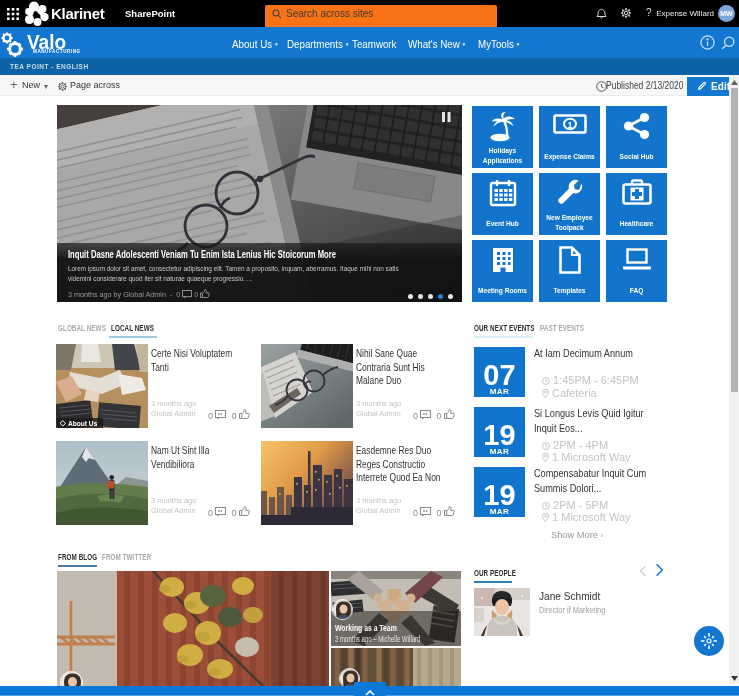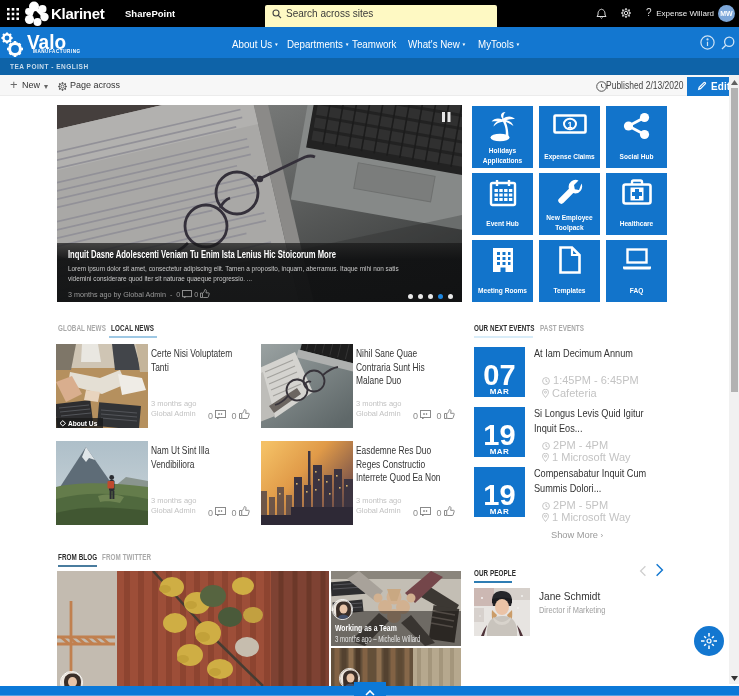--- a/index.html
+++ b/index.html
@@ -4,21 +4,21 @@
 <style>
 *{margin:0;padding:0;box-sizing:border-box}
 html,body{width:739px;height:696px;overflow:hidden}
 body{font-family:"Liberation Sans",sans-serif;background:#fff;position:relative}
 .abs{position:absolute}
 
 
 #suite{position:absolute;left:0;top:0;width:739px;height:27px;background:#000}
 #suite .sp{position:absolute;left:125px;top:8px;color:#fff;font-size:9.5px;font-weight:bold}
 #klartxt{position:absolute;left:51px;top:5px;color:#fff;font-size:15px;font-weight:bold;letter-spacing:-.3px}
-#searchbox{position:absolute;left:265px;top:5px;width:232px;height:33px;background:#fef9c3;border-radius:2px;color:#3a3a3a;font-size:10px;line-height:17px;padding-left:21px}
+#searchbox{position:absolute;left:265px;top:5px;width:232px;height:33px;background:#f97316;border-radius:2px;color:#3a3a3a;font-size:10px;line-height:17px;padding-left:21px}
 #mw{position:absolute;left:718px;top:5px;width:17px;height:17px;border-radius:50%;background:#7da7d9;color:#fff;font-size:7px;font-weight:bold;text-align:center;line-height:17px}
 .suitename{position:absolute;right:25px;top:9px;color:#eee;font-size:8px}
 .qmark{position:absolute;left:646px;top:7px;color:#ddd;font-size:10px}
 
 
 #nav{position:absolute;left:0;top:27px;width:739px;height:31px;background:#1377d0}
 #valotxt{position:absolute;left:27px;top:4px;color:#fff;font-size:20px;font-weight:bold;transform:scaleX(.95);transform-origin:0 0}
 #valosub{position:absolute;left:33px;top:21.5px;color:#fff;font-size:4.6px;font-weight:bold;letter-spacing:.55px}
 .navlink{position:absolute;top:11px;color:#fff;font-size:10.5px;transform:scaleX(.93);transform-origin:0 50%;white-space:nowrap}
 .navlink .car{font-size:6px;vertical-align:2px;margin-left:3px;display:inline-block;transform:scaleY(.8)}

